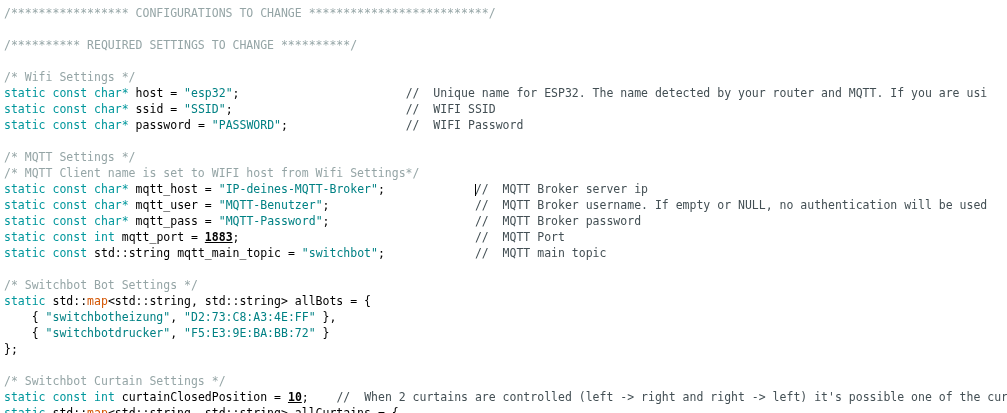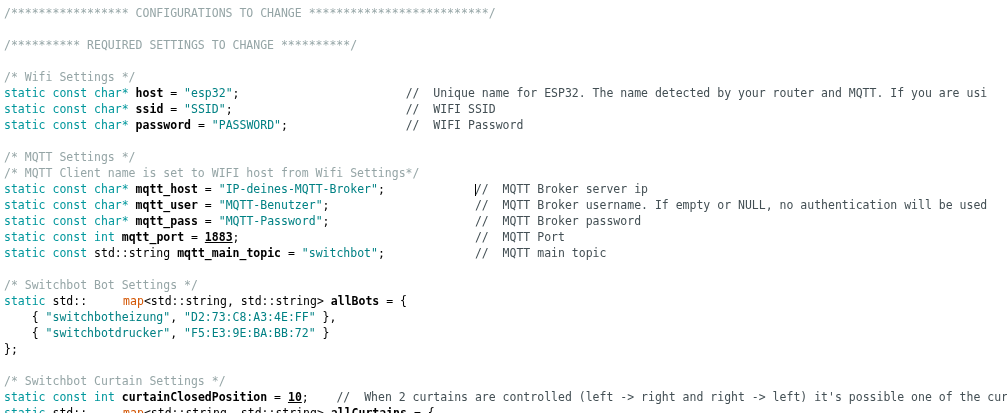--- a/index.html
+++ b/index.html
@@ -13,26 +13,26 @@
     background:var(--background);
   }
   .editor {
     width:1007px; height:413px; overflow:hidden;
     padding:5px 0 0 4px;
     font-family:"DejaVu Sans Mono","Liberation Mono",monospace;
     font-size:11.5px; line-height:16px; white-space:pre;
   }
   .line { height:16px; }
   .tok-k  { color:var(--keyword); }
-  .tok-b  { color:var(--builtin);margin-left:36px; }
+  .tok-b  { color:var(--builtin); }
   .tok-s  { color:var(--string); }
   .tok-cb { color:var(--comment_block); }
   .tok-cl { color:var(--comment_line); }
   .tok-p  { color:var(--plain); }
-  .tok-i  { color:var(--plain); font-weight:bold; }
+  .tok-i  { color:var(--plain); font-weight:normal; }
   .tok-n  { color:var(--plain); font-weight:bold;text-decoration:underline; }
   .caret {
     display:inline-block; width:1.5px; height:12px;
     background:var(--caret); vertical-align:middle; margin-right:-1.5px;
   }
 </style>
 </head>
 <body>
 
 <div class="editor"><div class="line"><span class="tok-cb">/***************** CONFIGURATIONS TO CHANGE **************************/</span></div><div class="line"></div><div class="line"><span class="tok-cb">/********** REQUIRED SETTINGS TO CHANGE **********/</span></div><div class="line"></div><div class="line"><span class="tok-cb">/* Wifi Settings */</span></div><div class="line"><span class="tok-k">static</span><span class="tok-p"> </span><span class="tok-k">const</span><span class="tok-p"> </span><span class="tok-k">char*</span><span class="tok-p"> </span><span class="tok-i">host</span><span class="tok-p"> = </span><span class="tok-s">"esp32"</span><span class="tok-p">;                        </span><span class="tok-cl">//  Unique name for ESP32. The name detected by your router and MQTT. If you are usi</span></div><div class="line"><span class="tok-k">static</span><span class="tok-p"> </span><span class="tok-k">const</span><span class="tok-p"> </span><span class="tok-k">char*</span><span class="tok-p"> </span><span class="tok-i">ssid</span><span class="tok-p"> = </span><span class="tok-s">"SSID"</span><span class="tok-p">;                         </span><span class="tok-cl">//  WIFI SSID</span></div><div class="line"><span class="tok-k">static</span><span class="tok-p"> </span><span class="tok-k">const</span><span class="tok-p"> </span><span class="tok-k">char*</span><span class="tok-p"> </span><span class="tok-i">password</span><span class="tok-p"> = </span><span class="tok-s">"PASSWORD"</span><span class="tok-p">;                 </span><span class="tok-cl">//  WIFI Password</span></div><div class="line"></div><div class="line"><span class="tok-cb">/* MQTT Settings */</span></div><div class="line"><span class="tok-cb">/* MQTT Client name is set to WIFI host from Wifi Settings*/</span></div><div class="line"><span class="tok-k">static</span><span class="tok-p"> </span><span class="tok-k">const</span><span class="tok-p"> </span><span class="tok-k">char*</span><span class="tok-p"> </span><span class="tok-i">mqtt_host</span><span class="tok-p"> = </span><span class="tok-s">"IP-deines-MQTT-Broker"</span><span class="tok-p">;             </span><span class="caret"></span><span class="tok-cl">//  MQTT Broker server ip</span></div><div class="line"><span class="tok-k">static</span><span class="tok-p"> </span><span class="tok-k">const</span><span class="tok-p"> </span><span class="tok-k">char*</span><span class="tok-p"> </span><span class="tok-i">mqtt_user</span><span class="tok-p"> = </span><span class="tok-s">"MQTT-Benutzer"</span><span class="tok-p">;                     </span><span class="tok-cl">//  MQTT Broker username. If empty or NULL, no authentication will be used</span></div><div class="line"><span class="tok-k">static</span><span class="tok-p"> </span><span class="tok-k">const</span><span class="tok-p"> </span><span class="tok-k">char*</span><span class="tok-p"> </span><span class="tok-i">mqtt_pass</span><span class="tok-p"> = </span><span class="tok-s">"MQTT-Password"</span><span class="tok-p">;                     </span><span class="tok-cl">//  MQTT Broker password</span></div><div class="line"><span class="tok-k">static</span><span class="tok-p"> </span><span class="tok-k">const</span><span class="tok-p"> </span><span class="tok-k">int</span><span class="tok-p"> </span><span class="tok-i">mqtt_port</span><span class="tok-p"> = </span><span class="tok-n">1883</span><span class="tok-p">;                                  </span><span class="tok-cl">//  MQTT Port</span></div><div class="line"><span class="tok-k">static</span><span class="tok-p"> </span><span class="tok-k">const</span><span class="tok-p"> </span><span class="tok-p">std::string</span><span class="tok-p"> </span><span class="tok-i">mqtt_main_topic</span><span class="tok-p"> = </span><span class="tok-s">"switchbot"</span><span class="tok-p">;             </span><span class="tok-cl">//  MQTT main topic</span></div><div class="line"></div><div class="line"><span class="tok-cb">/* Switchbot Bot Settings */</span></div><div class="line"><span class="tok-k">static</span><span class="tok-p"> std::</span><span class="tok-b">map</span><span class="tok-p">&lt;std::string, std::string&gt; </span><span class="tok-i">allBots</span><span class="tok-p"> = {</span></div><div class="line"><span class="tok-p">    { </span><span class="tok-s">"switchbotheizung"</span><span class="tok-p">, </span><span class="tok-s">"D2:73:C8:A3:4E:FF"</span><span class="tok-p"> },</span></div><div class="line"><span class="tok-p">    { </span><span class="tok-s">"switchbotdrucker"</span><span class="tok-p">, </span><span class="tok-s">"F5:E3:9E:BA:BB:72"</span><span class="tok-p"> }</span></div><div class="line"><span class="tok-p">};</span></div><div class="line"></div><div class="line"><span class="tok-cb">/* Switchbot Curtain Settings */</span></div><div class="line"><span class="tok-k">static</span><span class="tok-p"> </span><span class="tok-k">const</span><span class="tok-p"> </span><span class="tok-k">int</span><span class="tok-p"> </span><span class="tok-i">curtainClosedPosition</span><span class="tok-p"> = </span><span class="tok-n">10</span><span class="tok-p">;    </span><span class="tok-cl">//  When 2 curtains are controlled (left -&gt; right and right -&gt; left) it's possible one of the cur</span></div><div class="line"><span class="tok-k">static</span><span class="tok-p"> std::</span><span class="tok-b">map</span><span class="tok-p">&lt;std::string, std::string&gt; </span><span class="tok-i">allCurtains</span><span class="tok-p"> = {</span></div></div>

